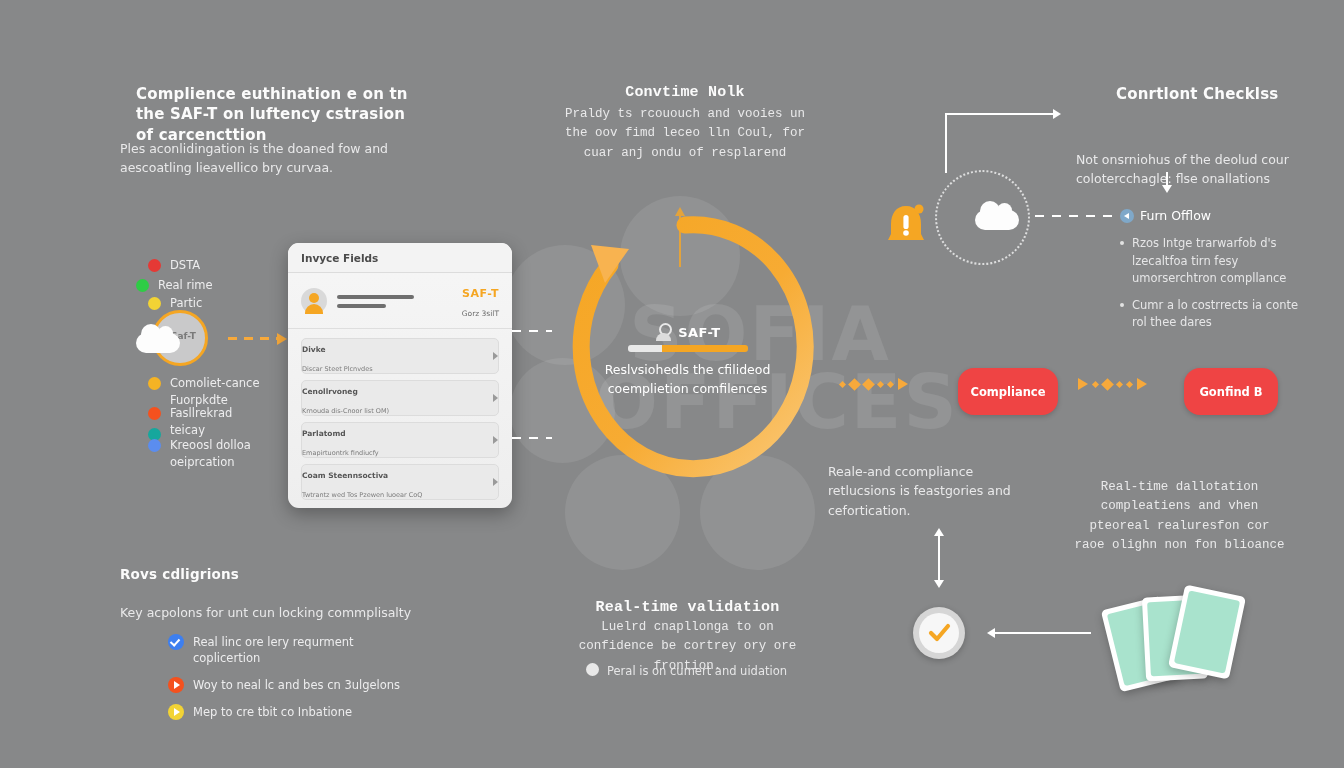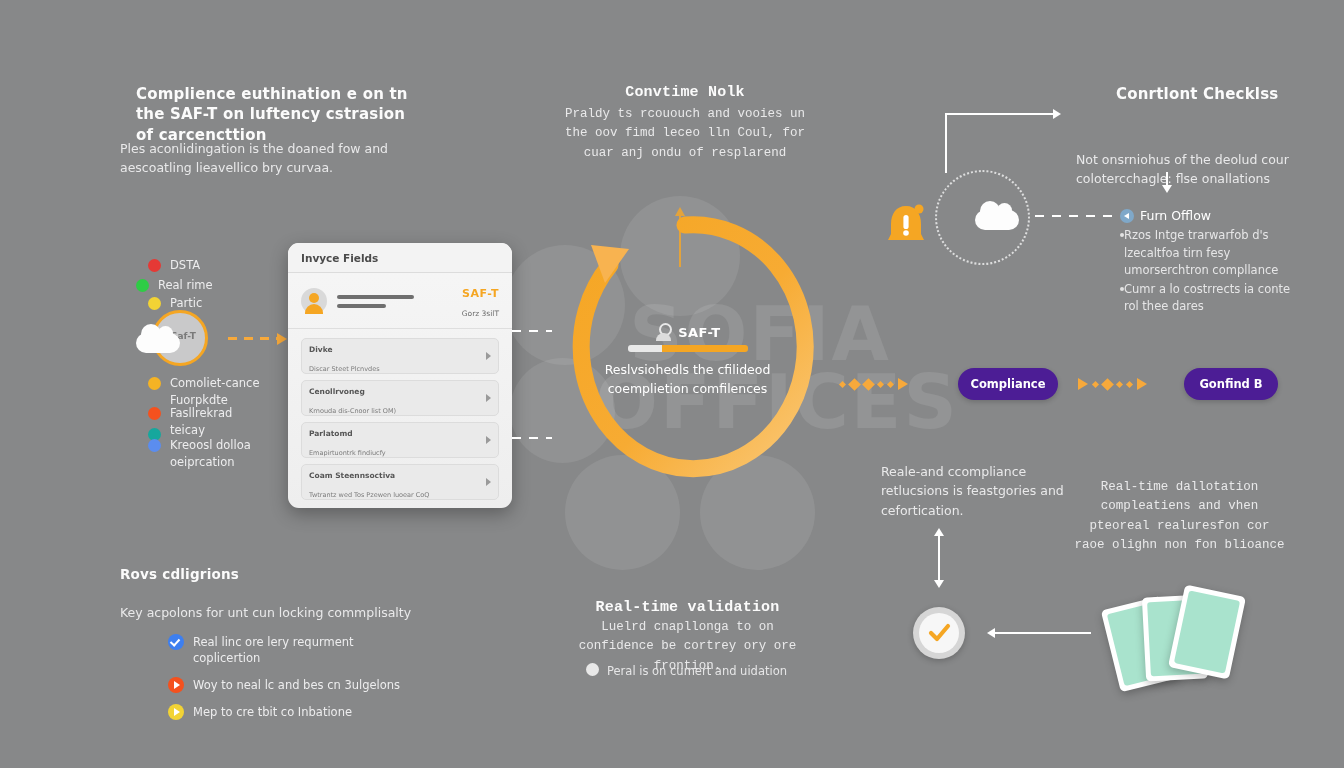--- a/index.html
+++ b/index.html
@@ -124,21 +124,21 @@
   #badge-main { font-size: 11px; font-weight: 700; color: #f5a623; letter-spacing: .6px;}
   #badge-sub  { font-size: 7.5px; color: #6a6a6a; margin-top:2px; }
 
   .card-row {
     margin: 6px 13px 0 13px;
     height: 36px;
     background: #eaeaea;
     border: 1px solid #dcdcdc;
     border-radius: 5px;
     display: flex; align-items: center; justify-content: space-between;
-    padding: 0 7px;
+    padding: 0 0;
   }
   .row-title { font-size: 7.5px; font-weight: 700; color: #555; line-height: 1.35;}
   .row-sub   { font-size: 6.5px; color: #7b7b7b; line-height: 1.35; }
   .chevron {
     width: 0; height: 0;
     border-left: 5px solid #9a9a9a;
     border-top: 4px solid transparent;
     border-bottom: 4px solid transparent;
     flex: none;
   }
@@ -231,31 +231,31 @@
     width: 14px; height: 14px; border-radius: 50%;
     background: #7fa8c9; position: relative; flex: none;
   }
   #form-offlow-icon:after {
     content:""; position:absolute; left:4px; top:4px;
     width:0;height:0;
     border-right: 5px solid #ffffff;
     border-top: 3px solid transparent;
     border-bottom: 3px solid transparent;
   }
-  .bullet-row { display:flex; gap:0; margin-top: 2px; }
+  .bullet-row { display:flex; gap:8px; margin-top: 10px; }
   .bullet-dot {
     width: 4px; height: 4px; border-radius:50%; background:#e2e2e2;
     flex:none; margin-top: 6px;
   }
 
   
   .pill {
     position: absolute;
-    height: 32px; border-radius: 16px;
-    background: #4c1d95;
+    height: 47px; border-radius: 16px;
+    background: #ef4444;
     color: #ffffff; font-size: 11.5px; font-weight: 600;
     display: flex; align-items: center; justify-content: center;
     box-shadow: 0 2px 5px rgba(0,0,0,0.18);
   }
   .flow-dashes { position:absolute; display:flex; align-items:center; gap:5px; }
   .fd { width: 9px; height: 9px; background:#f7a93b; transform: rotate(45deg); }
   .fd.sm { width: 5px; height: 5px; }
   .fd.tri {
     width:0;height:0;background:none;transform:none;
     border-left: 10px solid #f7a93b;
@@ -504,21 +504,21 @@
     <span class="fd"></span>
     <span class="fd sm"></span>
     <span class="fd sm"></span>
     <span class="fd tri"></span>
   </div>
 
   <div class="pill" style="left:1184px;top:368px;width:94px;">
     <span>Gonfind B</span>
   </div>
 
-  <div class="txt t-body" style="left:881px;top:462px;width:185px;">Reale-and ccompliance retlucsions is feastgories and cefortication.</div>
+  <div class="txt t-body" style="left:828px;top:462px;width:185px;">Reale-and ccompliance retlucsions is feastgories and cefortication.</div>
   <div class="txt t-body center" style="left:1072px;top:478px;width:215px;">Real-time dallotation compleatiens and vhen pteoreal realuresfon cor raoe olighn non fon blioance</div>
 
   <div class="wline" style="left:938px;top:535px;width:2px;height:50px;"></div>
   <div class="arrow-head-up" style="left:934px;top:528px;"></div>
 
   <div class="arrow-head-down" style="left:934px;top:580px;"></div>
 
   <div id="check-badge">
     <div id="check-inner">
       <svg width="26" height="26" viewBox="0 0 26 26">

